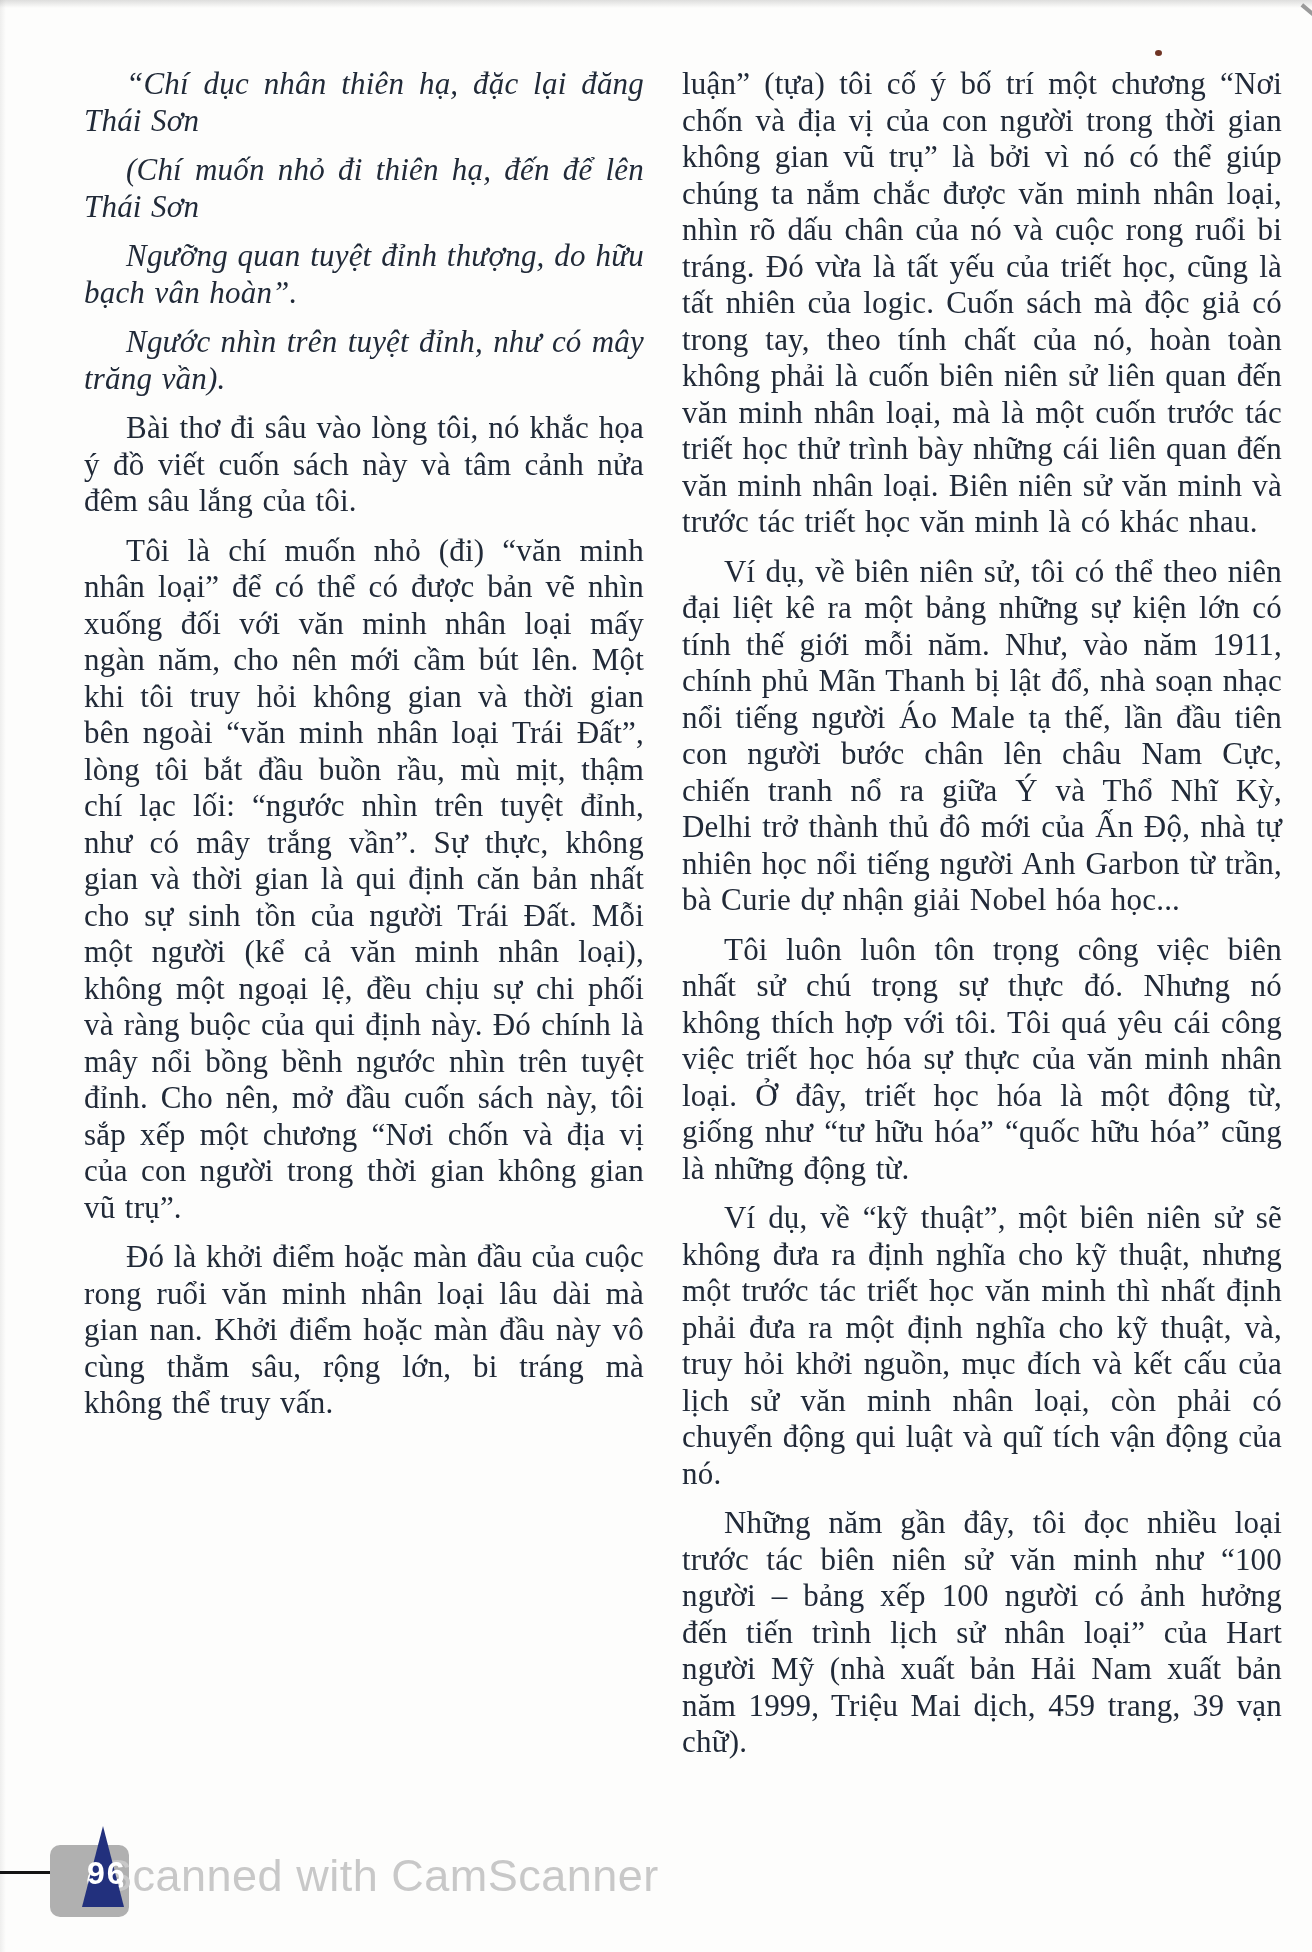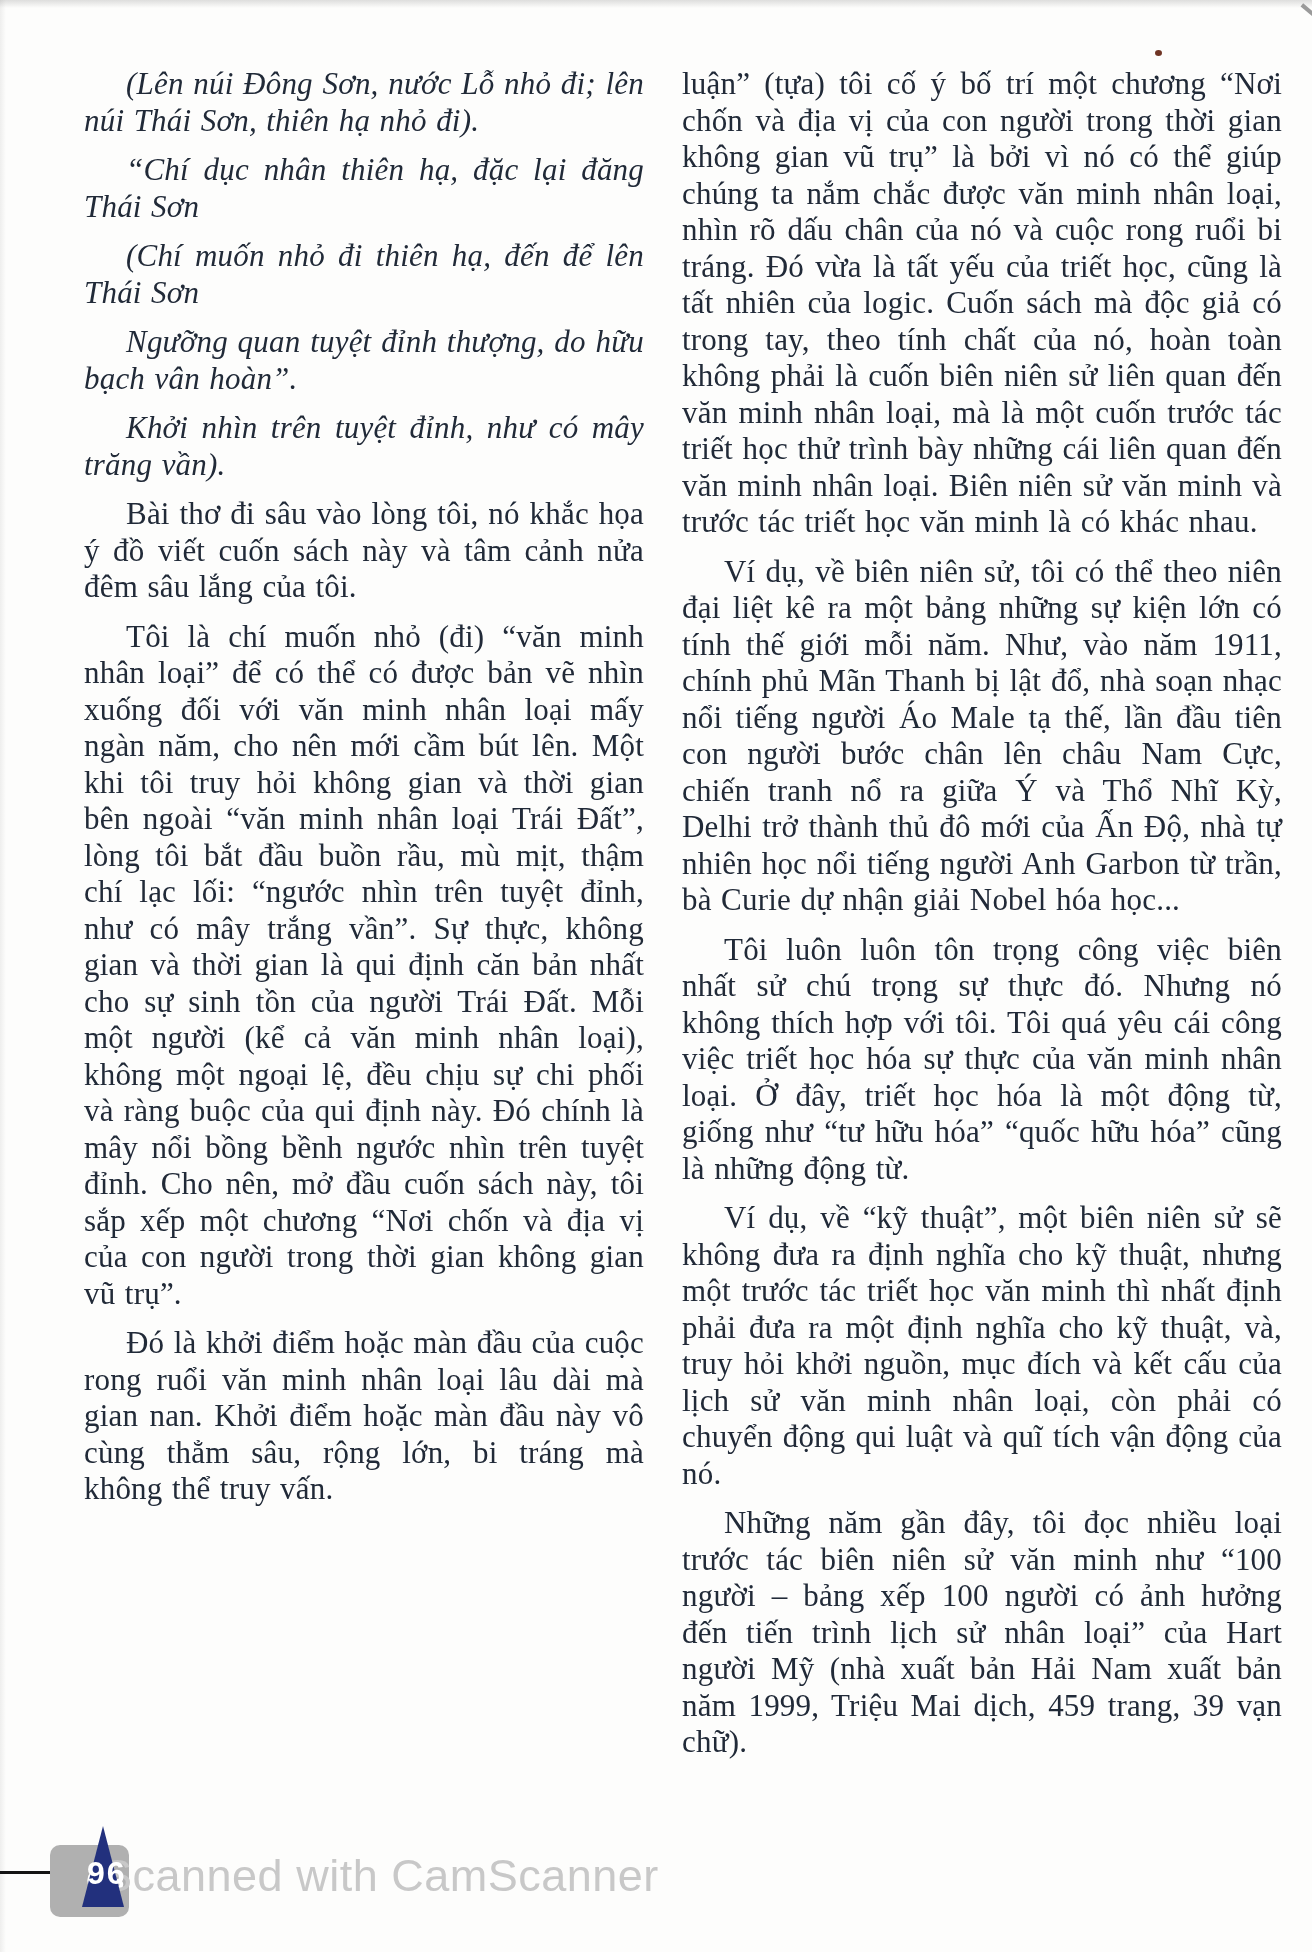--- a/index.html
+++ b/index.html
@@ -140,25 +140,24 @@
 </style>
 </head>
 <body style="--ink: #212a38; --watermark-gray: #c8c8c8; --triangle-blue: #22307d; --logo-gray: #b0b0b0;">
 
 <div class="page">
   <div class="edge-top"></div>
   <div class="edge-left"></div>
 
   <div class="columns">
     <div class="col-left">
-        <p class="para italic">(Lên núi Đông Sơn, nước Lỗ nhỏ đi; lên núi Thái Sơn, thiên hạ nhỏ đi).</p>
         <p class="para italic">“Chí dục nhân thiên hạ, đặc lại đăng Thái Sơn</p>
         <p class="para italic">(Chí muốn nhỏ đi thiên hạ, đến để lên Thái Sơn</p>
         <p class="para italic">Ngưỡng quan tuyệt đỉnh thượng, do hữu bạch vân hoàn”.</p>
-        <p class="para italic">Khởi nhìn trên tuyệt đỉnh, như có mây trăng vần).</p>
+        <p class="para italic">Ngước nhìn trên tuyệt đỉnh, như có mây trăng vần).</p>
         <p class="para">Bài thơ đi sâu vào lòng tôi, nó khắc họa ý đồ viết cuốn sách này và tâm cảnh nửa đêm sâu lắng của tôi.</p>
         <p class="para">Tôi là chí muốn nhỏ (đi) “văn minh nhân loại” để có thể có được bản vẽ nhìn xuống đối với văn minh nhân loại mấy ngàn năm, cho nên mới cầm bút lên. Một khi tôi truy hỏi không gian và thời gian bên ngoài “văn minh nhân loại Trái Đất”, lòng tôi bắt đầu buồn rầu, mù mịt, thậm chí lạc lối: “ngước nhìn trên tuyệt đỉnh, như có mây trắng vần”. Sự thực, không gian và thời gian là qui định căn bản nhất cho sự sinh tồn của người Trái Đất. Mỗi một người (kể cả văn minh nhân loại), không một ngoại lệ, đều chịu sự chi phối và ràng buộc của qui định này. Đó chính là mây nổi bồng bềnh ngước nhìn trên tuyệt đỉnh. Cho nên, mở đầu cuốn sách này, tôi sắp xếp một chương “Nơi chốn và địa vị của con người trong thời gian không gian vũ trụ”.</p>
         <p class="para">Đó là khởi điểm hoặc màn đầu của cuộc rong ruổi văn minh nhân loại lâu dài mà gian nan. Khởi điểm hoặc màn đầu này vô cùng thẳm sâu, rộng lớn, bi tráng mà không thể truy vấn.</p>
       </div>
     <div class="col-right">
         <p class="para noindent">luận” (tựa) tôi cố ý bố trí một chương “Nơi chốn và địa vị của con người trong thời gian không gian vũ trụ” là bởi vì nó có thể giúp chúng ta nắm chắc được văn minh nhân loại, nhìn rõ dấu chân của nó và cuộc rong ruổi bi tráng. Đó vừa là tất yếu của triết học, cũng là tất nhiên của logic. Cuốn sách mà độc giả có trong tay, theo tính chất của nó, hoàn toàn không phải là cuốn biên niên sử liên quan đến văn minh nhân loại, mà là một cuốn trước tác triết học thử trình bày những cái liên quan đến văn minh nhân loại. Biên niên sử văn minh và trước tác triết học văn minh là có khác nhau.</p>
         <p class="para">Ví dụ, về biên niên sử, tôi có thể theo niên đại liệt kê ra một bảng những sự kiện lớn có tính thế giới mỗi năm. Như, vào năm 1911, chính phủ Mãn Thanh bị lật đổ, nhà soạn nhạc nổi tiếng người Áo Male tạ thế, lần đầu tiên con người bước chân lên châu Nam Cực, chiến tranh nổ ra giữa Ý và Thổ Nhĩ Kỳ, Delhi trở thành thủ đô mới của Ấn Độ, nhà tự nhiên học nổi tiếng người Anh Garbon từ trần, bà Curie dự nhận giải Nobel hóa học...</p>
         <p class="para">Tôi luôn luôn tôn trọng công việc biên nhất sử chú trọng sự thực đó. Nhưng nó không thích hợp với tôi. Tôi quá yêu cái công việc triết học hóa sự thực của văn minh nhân loại. Ở đây, triết học hóa là một động từ, giống như “tư hữu hóa” “quốc hữu hóa” cũng là những động từ.</p>
         <p class="para">Ví dụ, về “kỹ thuật”, một biên niên sử sẽ không đưa ra định nghĩa cho kỹ thuật, nhưng một trước tác triết học văn minh thì nhất định phải đưa ra một định nghĩa cho kỹ thuật, và, truy hỏi khởi nguồn, mục đích và kết cấu của lịch sử văn minh nhân loại, còn phải có chuyển động qui luật và quĩ tích vận động của nó.</p>
         <p class="para">Những năm gần đây, tôi đọc nhiều loại trước tác biên niên sử văn minh như “100 người – bảng xếp 100 người có ảnh hưởng đến tiến trình lịch sử nhân loại” của Hart người Mỹ (nhà xuất bản Hải Nam xuất bản năm 1999, Triệu Mai dịch, 459 trang, 39 vạn chữ).</p>

